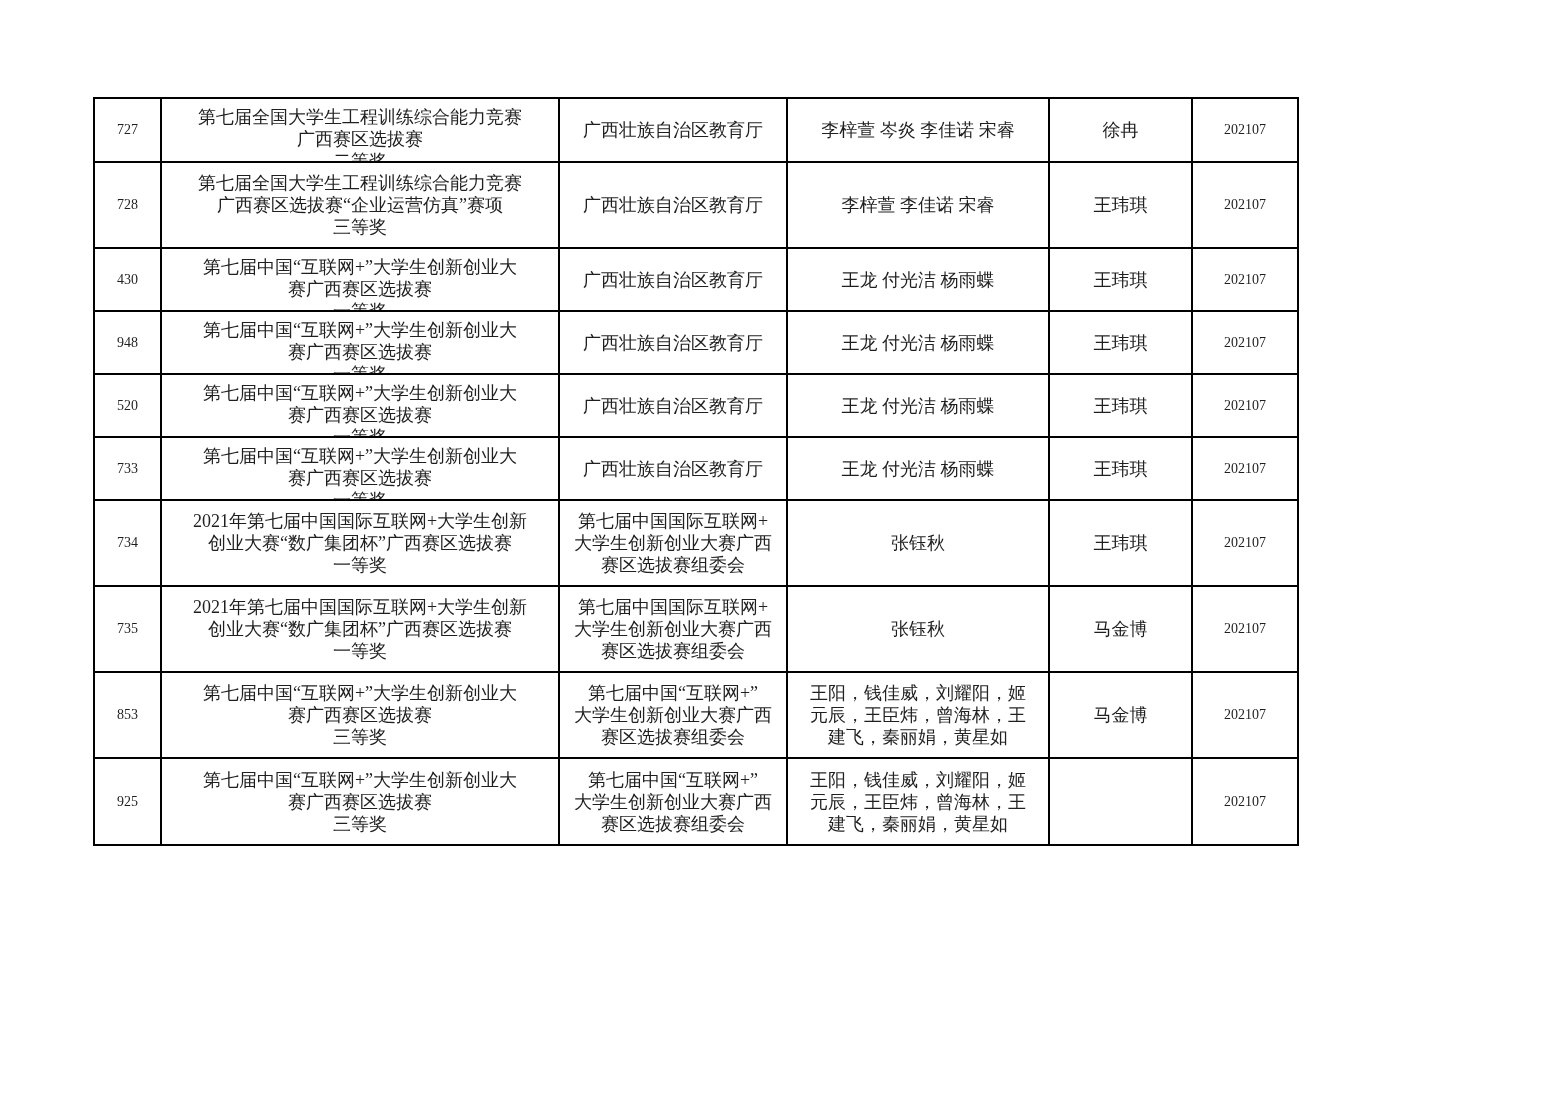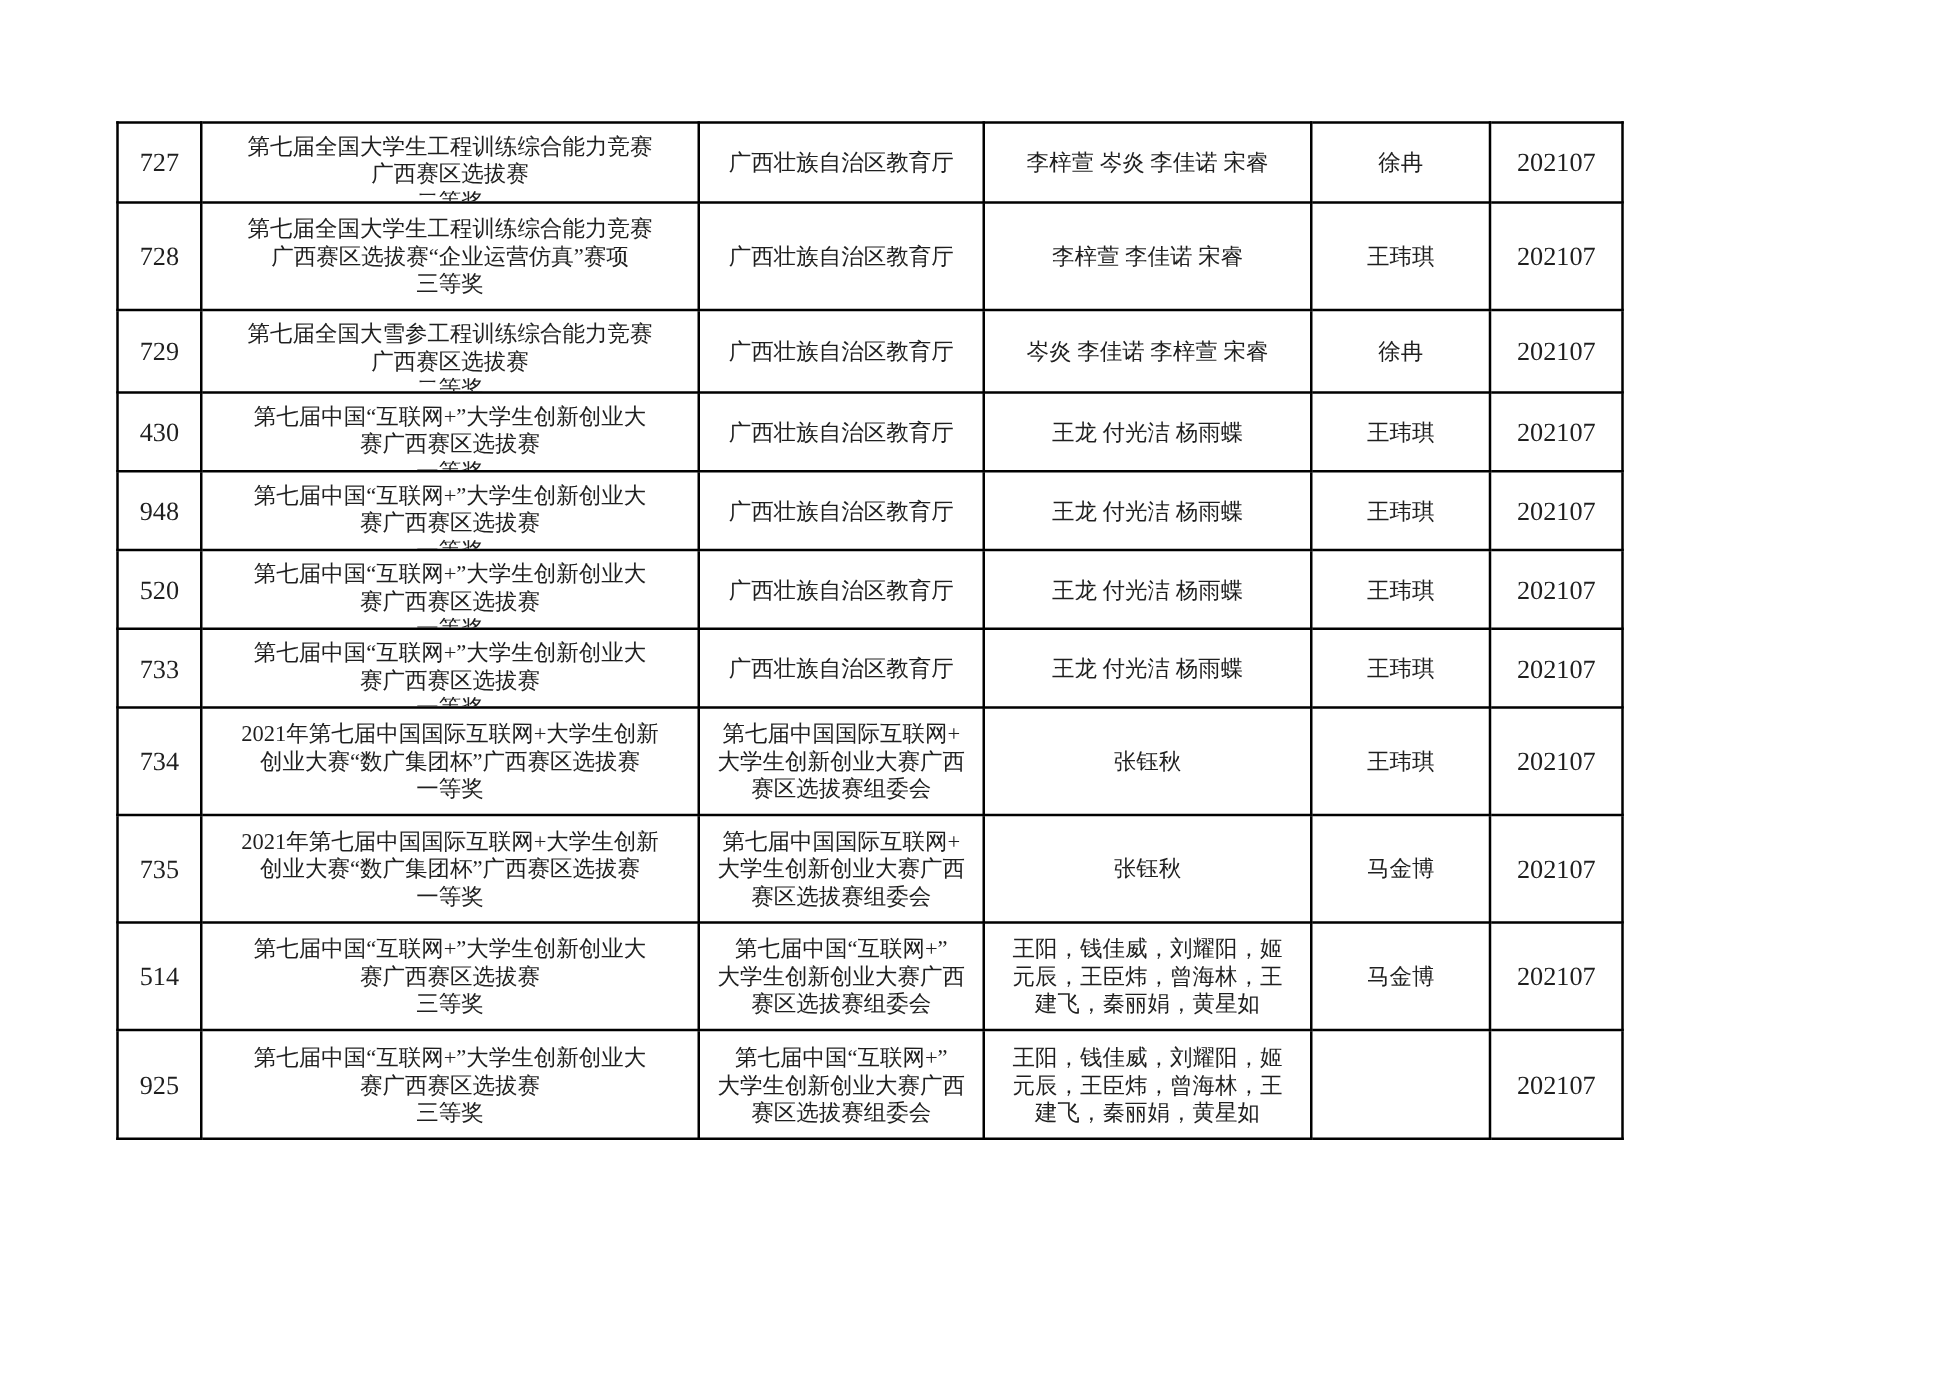--- a/index.html
+++ b/index.html
@@ -9,21 +9,21 @@
   }
   .table-wrap{position:absolute;left:93px;top:97px;}
   table{border-collapse:collapse;table-layout:fixed;}
   td{border:2px solid #000000;padding:0;vertical-align:middle;}
   .cb{
     display:flex;flex-direction:column;justify-content:center;align-items:center;
     overflow:hidden;white-space:pre-line;text-align:center;
     font-size:18px;line-height:22px;width:100%;
   }
   .clip{justify-content:flex-start;padding-top:7px;box-sizing:border-box;}
-  .c-no .cb,.c-date .cb{font-size:21px;}
+  .c-no .cb,.c-date .cb{font-size:14px;}
   tr.rh66 .cb{height:62px;}
   tr.rh87 .cb{height:84px;}
   tr.rh70 .cb{height:64px;}
   tr.rh65 .cb{height:61px;}
   tr.rh88 .cb{height:85px;}
 </style>
 </head>
 <body>
 
 <div class="table-wrap">
@@ -77,42 +77,20 @@
             <div class="cb">李梓萱 李佳诺 宋睿</div>
           </td>
         <td class="c-adv">
             <div class="cb">王玮琪</div>
           </td>
         <td class="c-date">
             <div class="cb">202107</div>
           </td>
       </tr>
 
-      <tr class="rh70">
-        <td class="c-no">
-            <div class="cb">729</div>
-          </td>
-        <td class="c-award">
-            <div class="cb clip">第七届全国大雪参工程训练综合能力竞赛
-广西赛区选拔赛
-二等奖</div>
-          </td>
-        <td class="c-issuer">
-            <div class="cb">广西壮族自治区教育厅</div>
-          </td>
-        <td class="c-part">
-            <div class="cb">岑炎 李佳诺 李梓萱 宋睿</div>
-          </td>
-        <td class="c-adv">
-            <div class="cb">徐冉</div>
-          </td>
-        <td class="c-date">
-            <div class="cb">202107</div>
-          </td>
-      </tr>
 
       <tr class="rh65">
         <td class="c-no">
             <div class="cb">430</div>
           </td>
         <td class="c-award">
             <div class="cb clip">第七届中国“互联网+”大学生创新创业大
 赛广西赛区选拔赛
 一等奖</div>
           </td>
@@ -244,21 +222,21 @@
         <td class="c-adv">
             <div class="cb">马金博</div>
           </td>
         <td class="c-date">
             <div class="cb">202107</div>
           </td>
       </tr>
 
       <tr class="rh87">
         <td class="c-no">
-            <div class="cb">514</div>
+            <div class="cb">853</div>
           </td>
         <td class="c-award">
             <div class="cb">第七届中国“互联网+”大学生创新创业大
 赛广西赛区选拔赛
 三等奖</div>
           </td>
         <td class="c-issuer">
             <div class="cb">第七届中国“互联网+”
 大学生创新创业大赛广西
 赛区选拔赛组委会</div>

